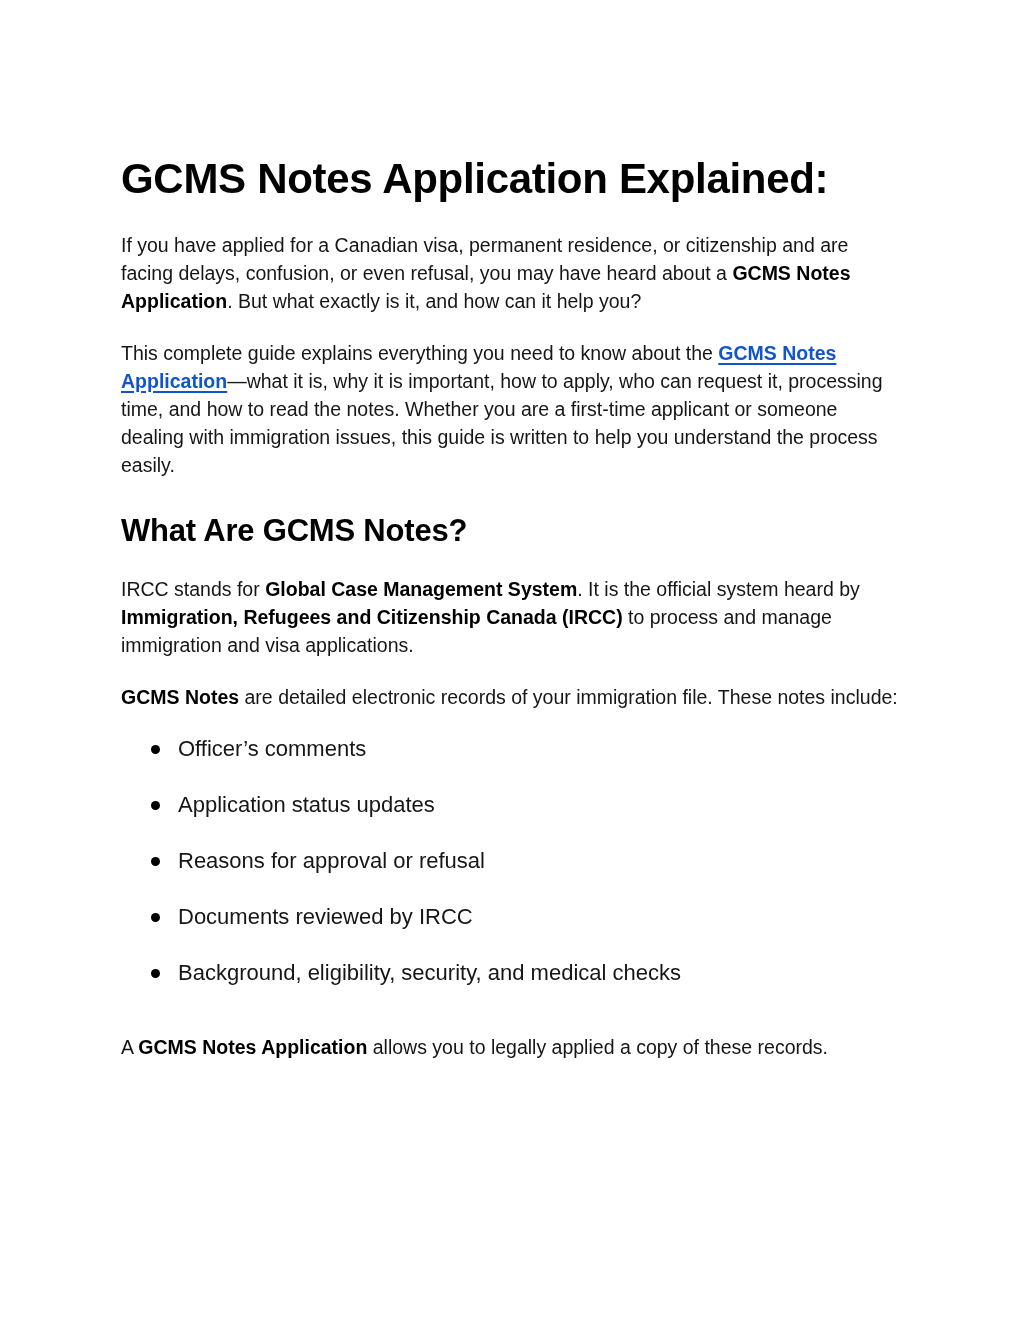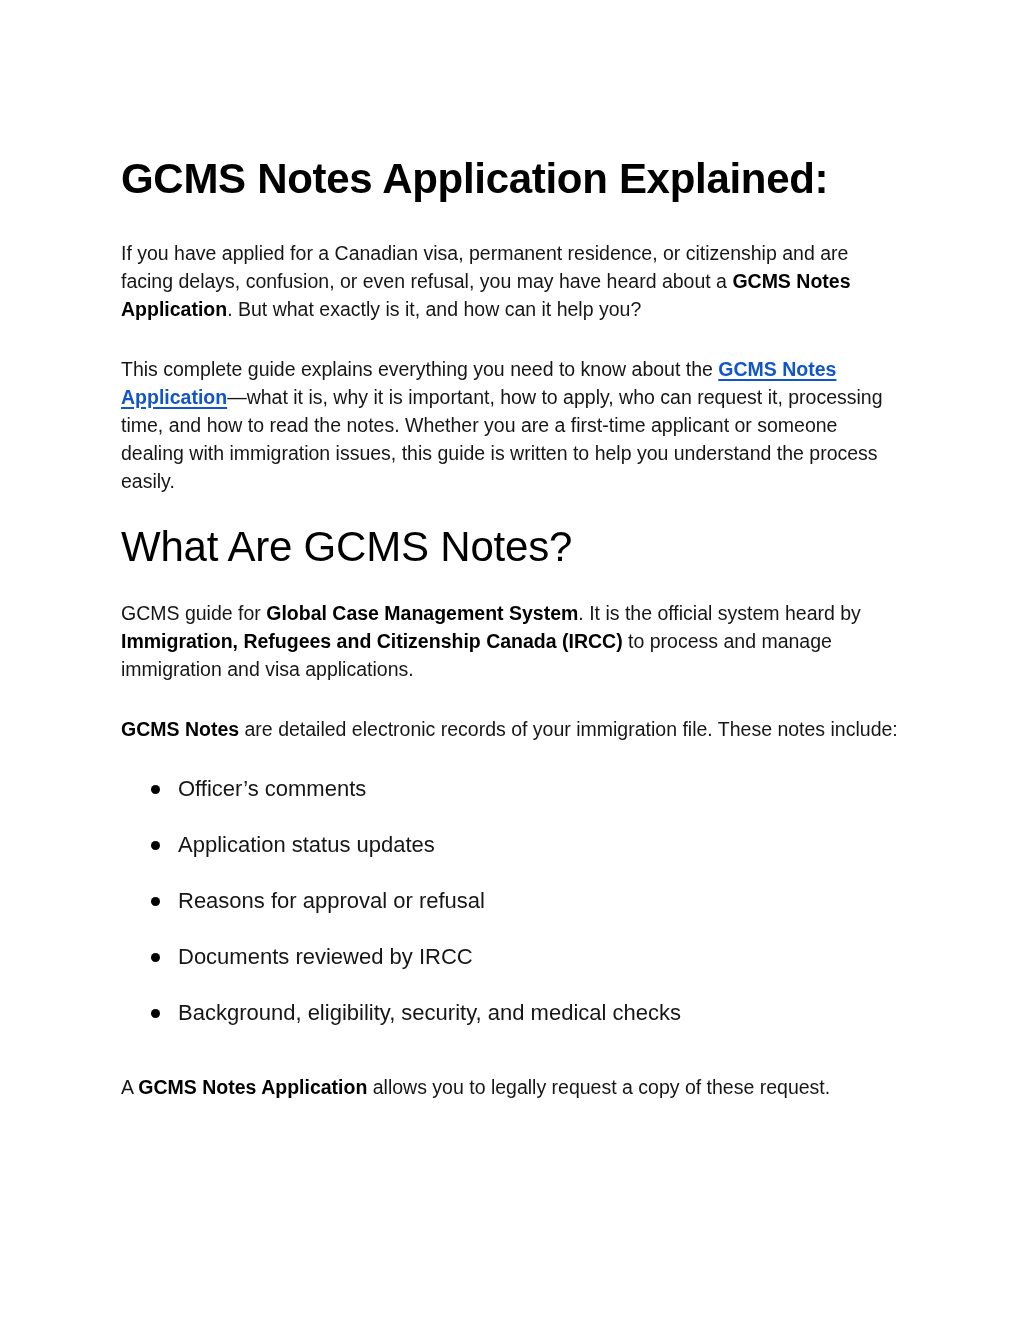--- a/index.html
+++ b/index.html
@@ -23,31 +23,31 @@
   h1.doc-title{
     font-size:42px;
     line-height:57px;
     font-weight:700;
     color:var(--heading);
     letter-spacing:-0.3px;
     margin:0 0 24px 0;
   }
   h1.doc-title .tline{display:block;}
   h2.section-heading{
-    font-size:42px;
+    font-size:31px;
     line-height:40px;
-    font-weight:400;
+    font-weight:700;
     color:var(--heading);
     letter-spacing:-0.2px;
     margin:32px 0 18px 0;
   }
   p.body{
     font-size:19.5px;
     line-height:28px;
-    margin:32px 0;
+    margin:24px 0;
     max-width:784px;
   }
   .b{font-weight:700;color:#000;}
   a.doc-link{
     color:var(--link);
     font-weight:700;
     text-decoration:underline;
     text-decoration-thickness:2px;
     text-underline-offset:3px;
     cursor:pointer;
@@ -83,27 +83,27 @@
   <h1 class="doc-title">
       <span class="tline">GCMS Notes Application Explained:</span>
     </h1>
 
   <p class="body"><span>If you have applied for a Canadian visa, permanent residence, or citizenship and are facing delays, confusion, or even refusal, you may have heard about a </span><span class="b">GCMS Notes Application</span><span>. But what exactly is it, and how can it help you?</span></p>
 
   <p class="body"><span>This complete guide explains everything you need to know about the </span><a class="doc-link">GCMS Notes Application</a><span>—what it is, why it is important, how to apply, who can request it, processing time, and how to read the notes. Whether you are a first-time applicant or someone dealing with immigration issues, this guide is written to help you understand the process easily.</span></p>
 
   <h2 class="section-heading">What Are GCMS Notes?</h2>
 
-  <p class="body"><span>GCMS guide for </span><span class="b">Global Case Management System</span><span>. It is the official system heard by </span><span class="b">Immigration, Refugees and Citizenship Canada (IRCC)</span><span> to process and manage immigration and visa applications.</span></p>
+  <p class="body"><span>IRCC stands for </span><span class="b">Global Case Management System</span><span>. It is the official system heard by </span><span class="b">Immigration, Refugees and Citizenship Canada (IRCC)</span><span> to process and manage immigration and visa applications.</span></p>
 
   <p class="body"><span class="b">GCMS Notes</span><span> are detailed electronic records of your immigration file. These notes include:</span></p>
 
   <ul class="doc-list">
     <li><span class="bullet-dot"></span><span>Officer’s comments</span></li>
     <li><span class="bullet-dot"></span><span>Application status updates</span></li>
     <li><span class="bullet-dot"></span><span>Reasons for approval or refusal</span></li>
     <li><span class="bullet-dot"></span><span>Documents reviewed by IRCC</span></li>
     <li><span class="bullet-dot"></span><span>Background, eligibility, security, and medical checks</span></li>
   </ul>
 
-  <p class="body"><span>A </span><span class="b">GCMS Notes Application</span><span> allows you to legally request a copy of these request.</span></p>
+  <p class="body"><span>A </span><span class="b">GCMS Notes Application</span><span> allows you to legally applied a copy of these records.</span></p>
 
 </div>
 
 </body></html>

